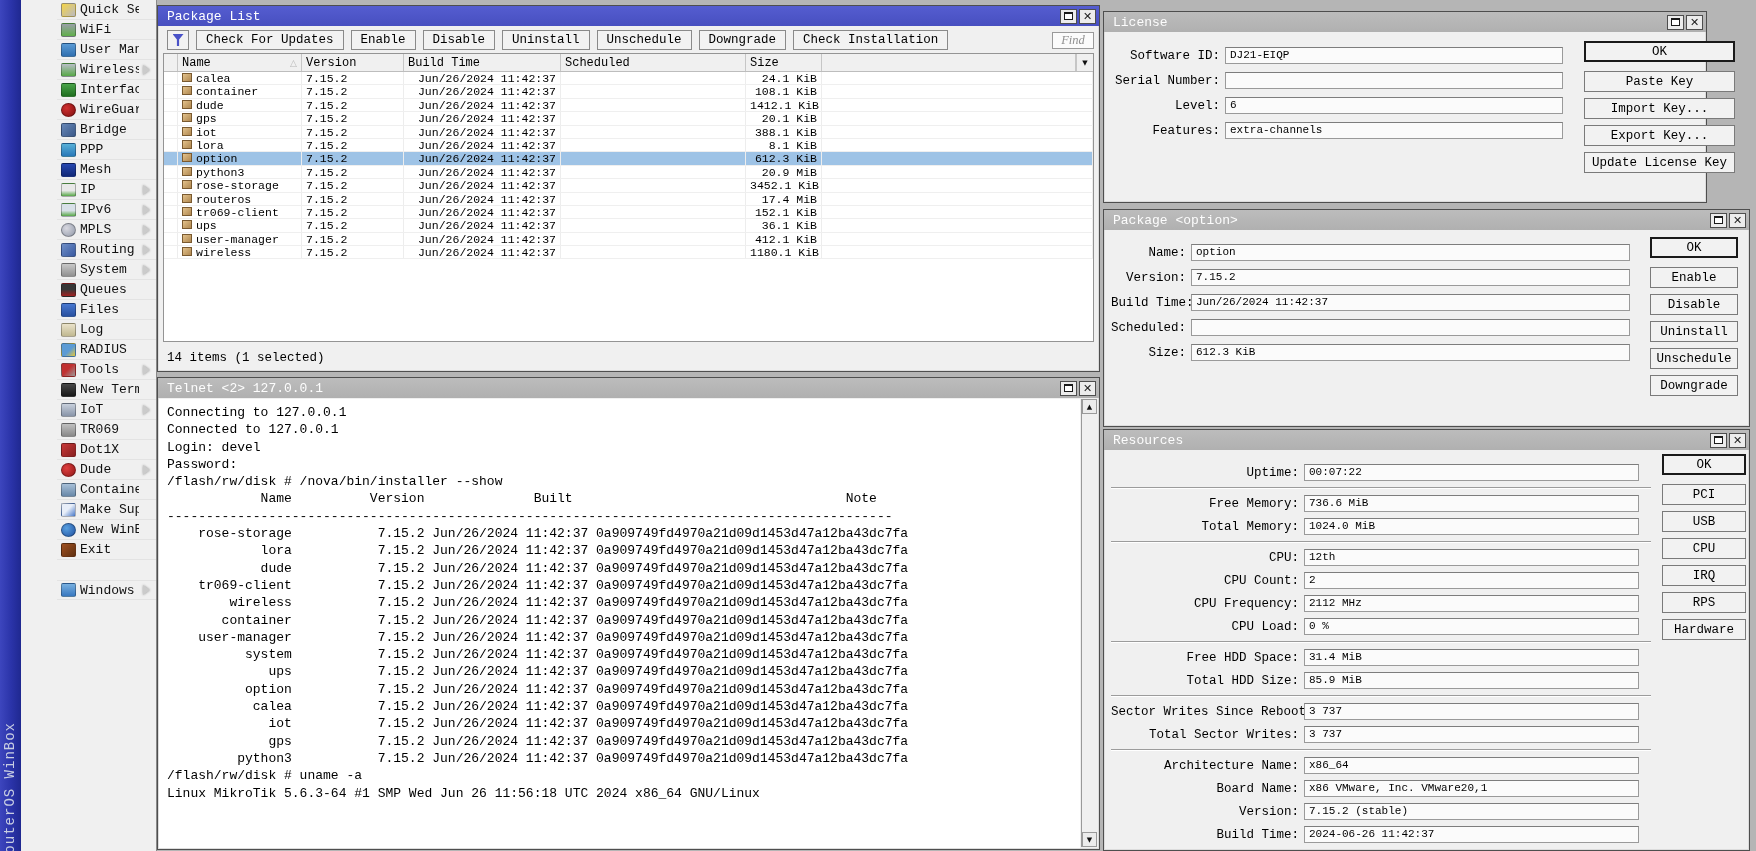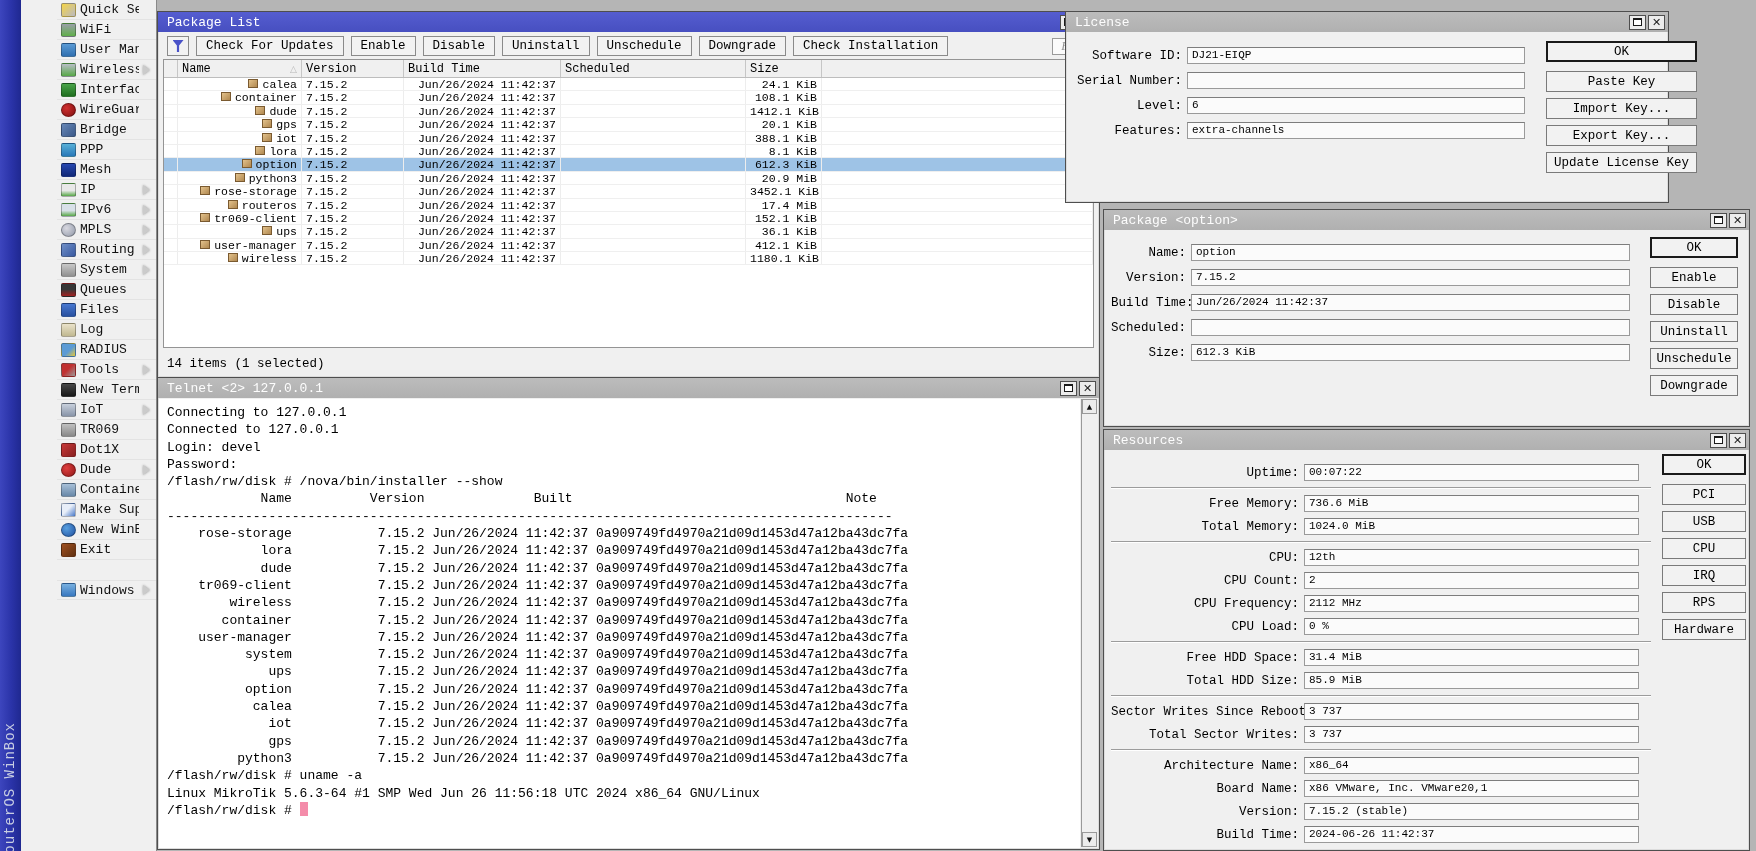--- a/index.html
+++ b/index.html
@@ -75,21 +75,21 @@
     background:#fbfbfb; color:#8f8f8f; font-family:"Liberation Serif",serif; font-style:italic;
     font-size:12.5px; text-align:center; line-height:15px; }
   #pl-table { position:absolute; left:4px; right:4px; top:26px; bottom:28px; background:#fff;
     border:1px solid #949494; overflow:hidden; }
   #pl-header { display:flex; height:18px; background:#f0f0f0; border-bottom:1px solid #bdbdbd;
     font-size:12px; }
   .hcell { border-right:1px solid #c6c6c6; padding:1px 4px; display:flex; align-items:center; }
   .hcell.sortable { justify-content:space-between; }
   .sort-tri { color:#b8b8b8; font-size:9px; font-family:"DejaVu Sans",sans-serif; }
   .col-gutter{ width:14px; flex:0 0 14px; }
-  .col-name{ width:124px; flex:0 0 124px;text-align:right; }
+  .col-name{ width:124px; flex:0 0 124px; }
   .col-version{ width:102px; flex:0 0 102px; }
   .col-build{ width:157px; flex:0 0 157px; }
   .col-sched{ width:185px; flex:0 0 185px; }
   .col-size{ width:76px; flex:0 0 76px; }
   .col-fill{ flex:1 1 auto; }
   #hdr-dd { width:17px; flex:0 0 17px; border-right:none; display:grid; place-items:center;
     border-left:1px solid #c6c6c6; cursor:pointer; }
   #hdr-dd span { font-size:7px; font-family:"DejaVu Sans",sans-serif; color:#111; }
   .trow { display:flex; height:13.4px; line-height:13.2px; font-size:11.5px; border-bottom:1px solid #efefef;
     cursor:default; }
@@ -294,21 +294,21 @@
         <span class="sb-label">Exit</span>
         <span class="sb-arrow" style="visibility: hidden;"></span>
       </div>
       <div class="sb-item gap">
         <span class="sb-icon ic-windows"></span>
         <span class="sb-label">Windows</span>
         <span class="sb-arrow"></span>
       </div>
     </div>
 
-  <div class="window" id="win-packages" style="left:157px; top:11px; width:943px; height:367px;">
+  <div class="window" id="win-packages" style="left:157px; top:5px; width:943px; height:367px;">
     <div class="titlebar active">
       <span class="title-text">Package List</span>
       <span class="wbtn">
           <span class="max-glyph"></span>
         </span>
       <span class="wbtn">
           <span class="close-glyph">✕</span>
         </span>
     </div>
     <div class="content">
@@ -494,33 +494,32 @@
           <span class="max-glyph"></span>
         </span>
       <span class="wbtn">
           <span class="close-glyph">✕</span>
         </span>
     </div>
     <div id="term">
       <span>
         
       <div class="tline"></div><div class="tline"></div><div class="tline">Connecting to 127.0.0.1</div><div class="tline">Connected to 127.0.0.1</div><div class="tline">Login: devel</div><div class="tline">Password:</div><div class="tline">/flash/rw/disk # /nova/bin/installer --show</div><div class="tline">            Name          Version              Built                                   Note</div><div class="tline">---------------------------------------------------------------------------------------------</div><div class="tline">    rose-storage           7.15.2 Jun/26/2024 11:42:37 0a909749fd4970a21d09d1453d47a12ba43dc7fa</div><div class="tline">            lora           7.15.2 Jun/26/2024 11:42:37 0a909749fd4970a21d09d1453d47a12ba43dc7fa</div><div class="tline">            dude           7.15.2 Jun/26/2024 11:42:37 0a909749fd4970a21d09d1453d47a12ba43dc7fa</div><div class="tline">    tr069-client           7.15.2 Jun/26/2024 11:42:37 0a909749fd4970a21d09d1453d47a12ba43dc7fa</div><div class="tline">        wireless           7.15.2 Jun/26/2024 11:42:37 0a909749fd4970a21d09d1453d47a12ba43dc7fa</div><div class="tline">       container           7.15.2 Jun/26/2024 11:42:37 0a909749fd4970a21d09d1453d47a12ba43dc7fa</div><div class="tline">    user-manager           7.15.2 Jun/26/2024 11:42:37 0a909749fd4970a21d09d1453d47a12ba43dc7fa</div><div class="tline">          system           7.15.2 Jun/26/2024 11:42:37 0a909749fd4970a21d09d1453d47a12ba43dc7fa</div><div class="tline">             ups           7.15.2 Jun/26/2024 11:42:37 0a909749fd4970a21d09d1453d47a12ba43dc7fa</div><div class="tline">          option           7.15.2 Jun/26/2024 11:42:37 0a909749fd4970a21d09d1453d47a12ba43dc7fa</div><div class="tline">           calea           7.15.2 Jun/26/2024 11:42:37 0a909749fd4970a21d09d1453d47a12ba43dc7fa</div><div class="tline">             iot           7.15.2 Jun/26/2024 11:42:37 0a909749fd4970a21d09d1453d47a12ba43dc7fa</div><div class="tline">             gps           7.15.2 Jun/26/2024 11:42:37 0a909749fd4970a21d09d1453d47a12ba43dc7fa</div><div class="tline">         python3           7.15.2 Jun/26/2024 11:42:37 0a909749fd4970a21d09d1453d47a12ba43dc7fa</div><div class="tline">/flash/rw/disk # uname -a</div><div class="tline">Linux MikroTik 5.6.3-64 #1 SMP Wed Jun 26 11:56:18 UTC 2024 x86_64 GNU/Linux</div></span>
-      <div class="tline"><span>/flash/rw/disk # </span><span id="cursor"></span></div>
     </div>
     <div id="term-scroll">
       <div class="scr-btn" style="top:0;">
           <span>▲</span>
         </div>
       <div class="scr-btn" style="bottom:0;">
           <span>▼</span>
         </div>
     </div>
   </div>
 
-  <div class="window" id="win-license" style="left:1065px; top:11px; width:604px; height:192px;">
+  <div class="window" id="win-license" style="left:1103px; top:11px; width:604px; height:192px;">
     <div class="titlebar inactive">
       <span class="title-text">License</span>
       <span class="wbtn">
           <span class="max-glyph"></span>
         </span>
       <span class="wbtn">
           <span class="close-glyph">✕</span>
         </span>
     </div>
     <div class="content">

